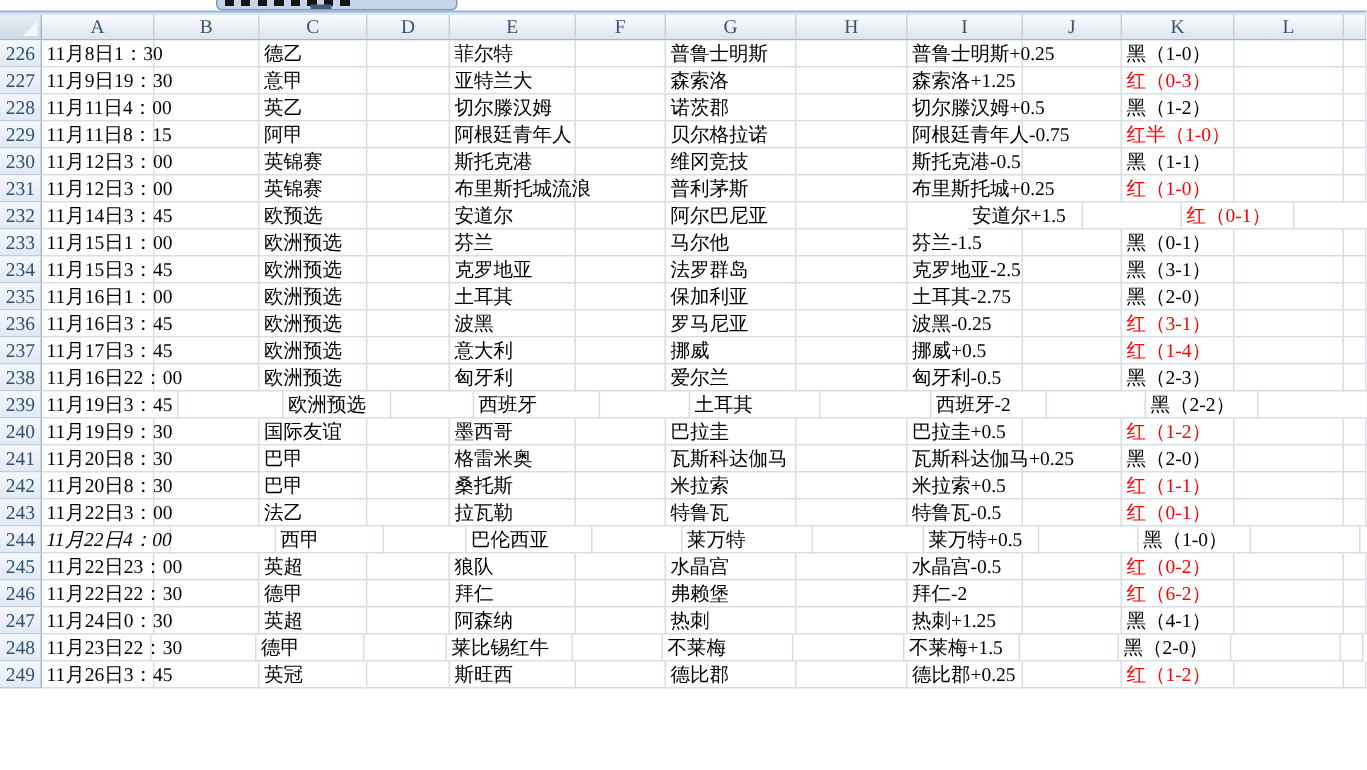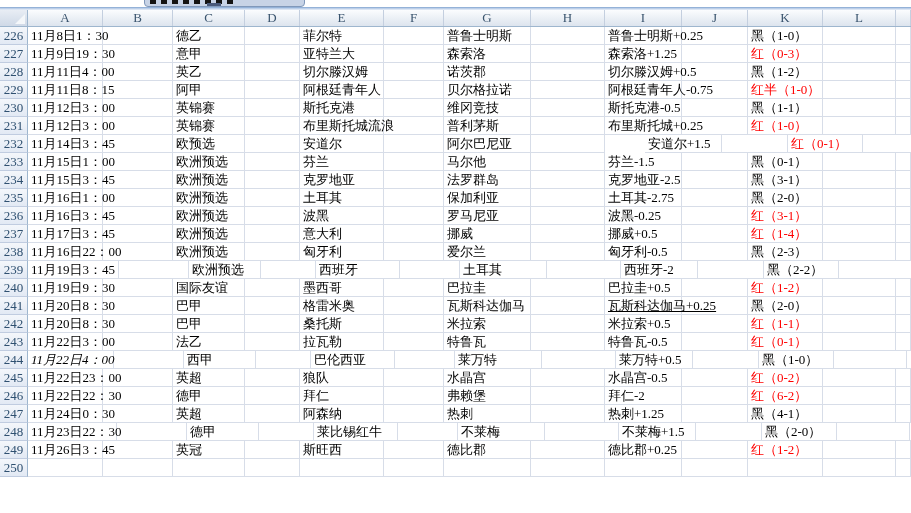--- a/index.html
+++ b/index.html
@@ -331,21 +331,21 @@
       <div class="grid-row">
         <div class="row-h">241</div>
         <div class="cell" style="width: 75px;"><span class="ct">11月20日8：30</span></div>
         <div class="cell" style="width: 70px;"></div>
         <div class="cell" style="width: 72px;"><span class="ct">巴甲</span></div>
         <div class="cell" style="width: 55px;"></div>
         <div class="cell" style="width: 84px;"><span class="ct">格雷米奥</span></div>
         <div class="cell" style="width: 60px;"></div>
         <div class="cell" style="width: 87px;"><span class="ct">瓦斯科达伽马</span></div>
         <div class="cell" style="width: 74px;"></div>
-        <div class="cell" style="width: 77px; text-decoration: underline;"><span class="ct">瓦斯科达伽马+0.25</span></div>
+        <div class="cell" style="width: 77px;"><span class="ct">瓦斯科达伽马+0.25</span></div>
         <div class="cell" style="width: 66px;"></div>
         <div class="cell" style="width: 75px;"><span class="ct" style="color: rgb(0, 0, 0);">黑（2-0）</span></div>
         <div class="cell" style="width: 73px;"></div>
         <div class="cell" style="width: 15px;"></div>
       </div>
       <div class="grid-row">
         <div class="row-h">242</div>
         <div class="cell" style="width: 75px;"><span class="ct">11月20日8：30</span></div>
         <div class="cell" style="width: 70px;"></div>
         <div class="cell" style="width: 72px;"><span class="ct">巴甲</span></div>
@@ -435,21 +435,21 @@
         <div class="cell" style="width: 87px;"><span class="ct">热刺</span></div>
         <div class="cell" style="width: 74px;"></div>
         <div class="cell" style="width: 77px;"><span class="ct">热刺+1.25</span></div>
         <div class="cell" style="width: 66px;"></div>
         <div class="cell" style="width: 75px;"><span class="ct" style="color: rgb(0, 0, 0);">黑（4-1）</span></div>
         <div class="cell" style="width: 73px;"></div>
         <div class="cell" style="width: 15px;"></div>
       </div>
       <div class="grid-row">
         <div class="row-h">248</div>
-        <div class="cell" style="width: 89px;"><span class="ct">11月23日22：30</span></div>
+        <div class="cell" style="width: 73px;"><span class="ct">11月23日22：30</span></div>
         <div class="cell" style="width: 70px;"></div>
         <div class="cell" style="width: 72px;"><span class="ct">德甲</span></div>
         <div class="cell" style="width: 55px;"></div>
         <div class="cell" style="width: 84px;"><span class="ct">莱比锡红牛</span></div>
         <div class="cell" style="width: 60px;"></div>
         <div class="cell" style="width: 87px;"><span class="ct">不莱梅</span></div>
         <div class="cell" style="width: 74px;"></div>
         <div class="cell" style="width: 77px;"><span class="ct">不莱梅+1.5</span></div>
         <div class="cell" style="width: 66px;"></div>
         <div class="cell" style="width: 75px;"><span class="ct" style="color: rgb(0, 0, 0);">黑（2-0）</span></div>
@@ -465,31 +465,15 @@
         <div class="cell" style="width: 84px;"><span class="ct">斯旺西</span></div>
         <div class="cell" style="width: 60px;"></div>
         <div class="cell" style="width: 87px;"><span class="ct">德比郡</span></div>
         <div class="cell" style="width: 74px;"></div>
         <div class="cell" style="width: 77px;"><span class="ct">德比郡+0.25</span></div>
         <div class="cell" style="width: 66px;"></div>
         <div class="cell" style="width: 75px;"><span class="ct" style="color: rgb(255, 0, 0);">红（1-2）</span></div>
         <div class="cell" style="width: 73px;"></div>
         <div class="cell" style="width: 15px;"></div>
       </div>
-      <div class="grid-row">
-        <div class="row-h">250</div>
-        <div class="cell" style="width: 75px;"></div>
-        <div class="cell" style="width: 70px;"></div>
-        <div class="cell" style="width: 72px;"></div>
-        <div class="cell" style="width: 55px;"></div>
-        <div class="cell" style="width: 84px;"></div>
-        <div class="cell" style="width: 60px;"></div>
-        <div class="cell" style="width: 87px;"></div>
-        <div class="cell" style="width: 74px;"></div>
-        <div class="cell" style="width: 77px;"></div>
-        <div class="cell" style="width: 66px;"></div>
-        <div class="cell" style="width: 75px;"></div>
-        <div class="cell" style="width: 73px;"></div>
-        <div class="cell" style="width: 15px;"></div>
-      </div>
     </div>
 
 </div>
 
 </body></html>

